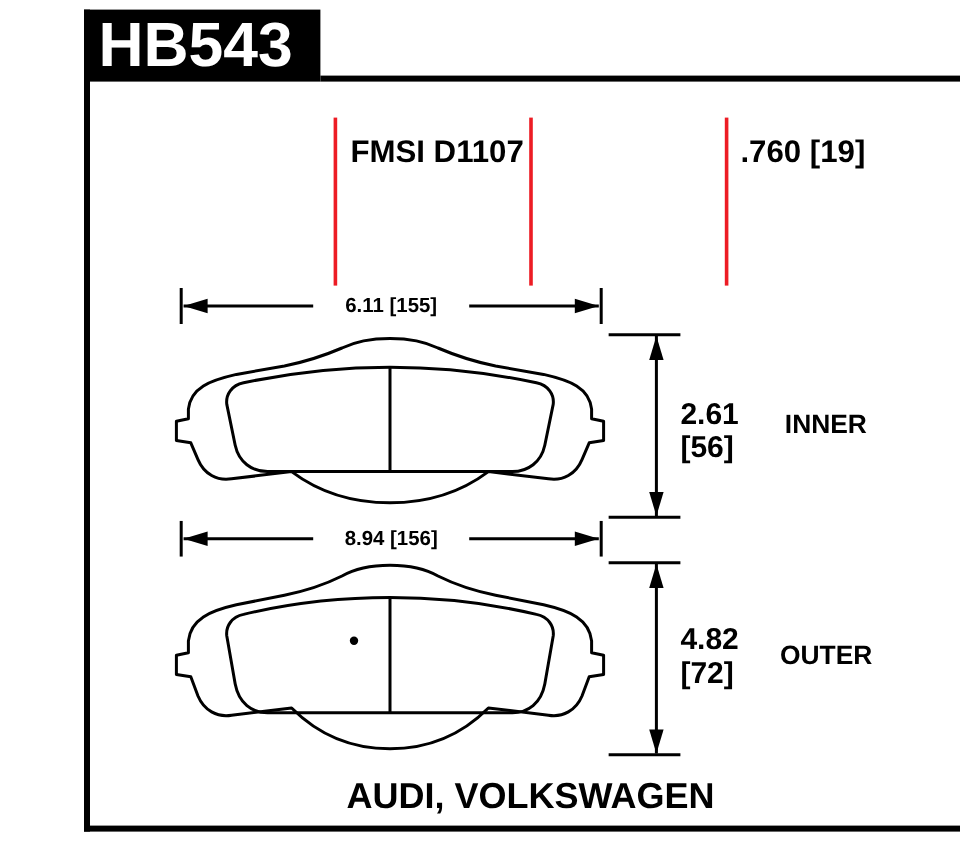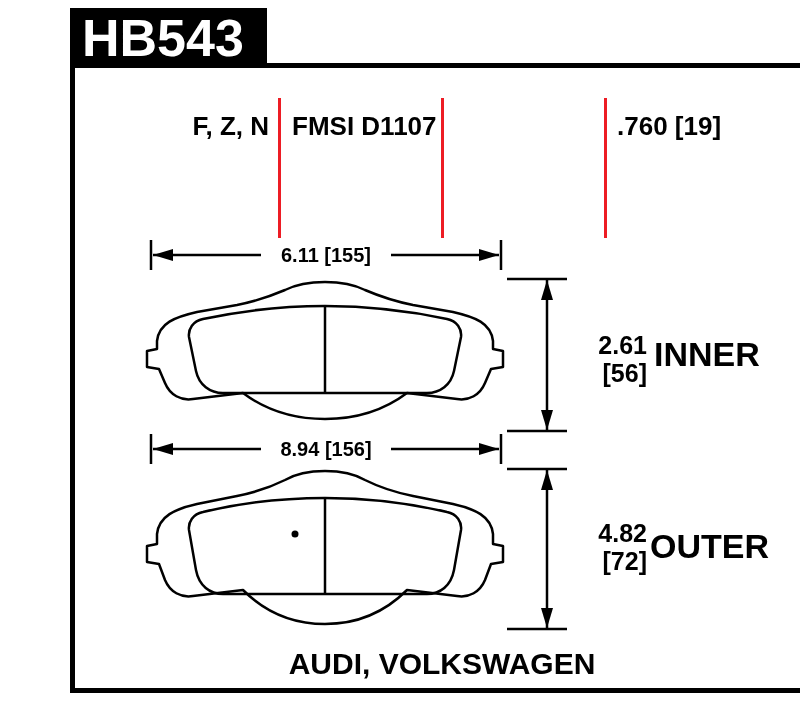--- a/index.html
+++ b/index.html
@@ -12,25 +12,25 @@
   }
   .abs { position:absolute; }
   .blk { background:#000000; }
   .red { background:#ed1c24; }
   .part-box {
     background:#000000; color:#ffffff; font-size:52px;
     display:flex; align-items:center; padding-left:12px; letter-spacing:0px;
   }
   .spec-text { font-size:26px; line-height:32px; white-space:nowrap; }
   .dim-label {
-    background:#ffffff; text-align:center; font-size:20px; line-height:30px;
+    background:#ffffff; text-align:center; font-size:17px; line-height:30px;
     white-space:nowrap;
   }
-  .vdim-label { text-align:right; font-size:25px; line-height:28px; white-space:nowrap; }
-  .side-label { font-size:34px; line-height:30px; white-space:nowrap; }
+  .vdim-label { text-align:left; font-size:25px; line-height:28px; white-space:nowrap; }
+  .side-label { font-size:22px; line-height:30px; white-space:nowrap; }
   .footer-label { width:800px; text-align:center; font-size:30px; line-height:30px; }
   svg { display:block; }
 </style>
 </head>
 <body>
 
 <div class="stage">
 
   <div class="abs blk" style="left:28px; top:8px; width:5px; height:685px;"></div>
   <div class="abs blk" style="left:787px; top:63px; width:5px; height:630px;"></div>
@@ -38,21 +38,20 @@
   <div class="abs blk" style="left:28px; top:688px; width:764px; height:5px;"></div>
 
   <div class="abs part-box" style="left:28px; top:8px; width:197px; height:60px;">
     <span>HB543</span>
   </div>
 
   <div class="abs red" style="left:236px; top:98px; width:3px; height:140px;"></div>
   <div class="abs red" style="left:399px; top:98px; width:3px; height:140px;"></div>
   <div class="abs red" style="left:562px; top:98px; width:3px; height:140px;"></div>
 
-  <div class="abs spec-text" style="left:95px; top:110px; width:132px; text-align:right;">F, Z, N</div>
   <div class="abs spec-text" style="left:250px; top:110px;">FMSI D1107</div>
   <div class="abs spec-text" style="left:575px; top:110px;text-align:right;">.760 [19]</div>
 
   <svg class="abs" style="left:105px; top:240px;" width="358" height="30" viewBox="0 0 358 30">
     <line x1="4" y1="0" x2="4" y2="30" stroke="#000" stroke-width="2.5"></line>
     <line x1="354" y1="0" x2="354" y2="30" stroke="#000" stroke-width="2.5"></line>
     <line x1="6" y1="15" x2="352" y2="15" stroke="#000" stroke-width="2.5"></line>
     <polygon points="6,15 26,9 26,21" fill="#000"></polygon>
     <polygon points="352,15 332,9 332,21" fill="#000"></polygon>
   </svg>

